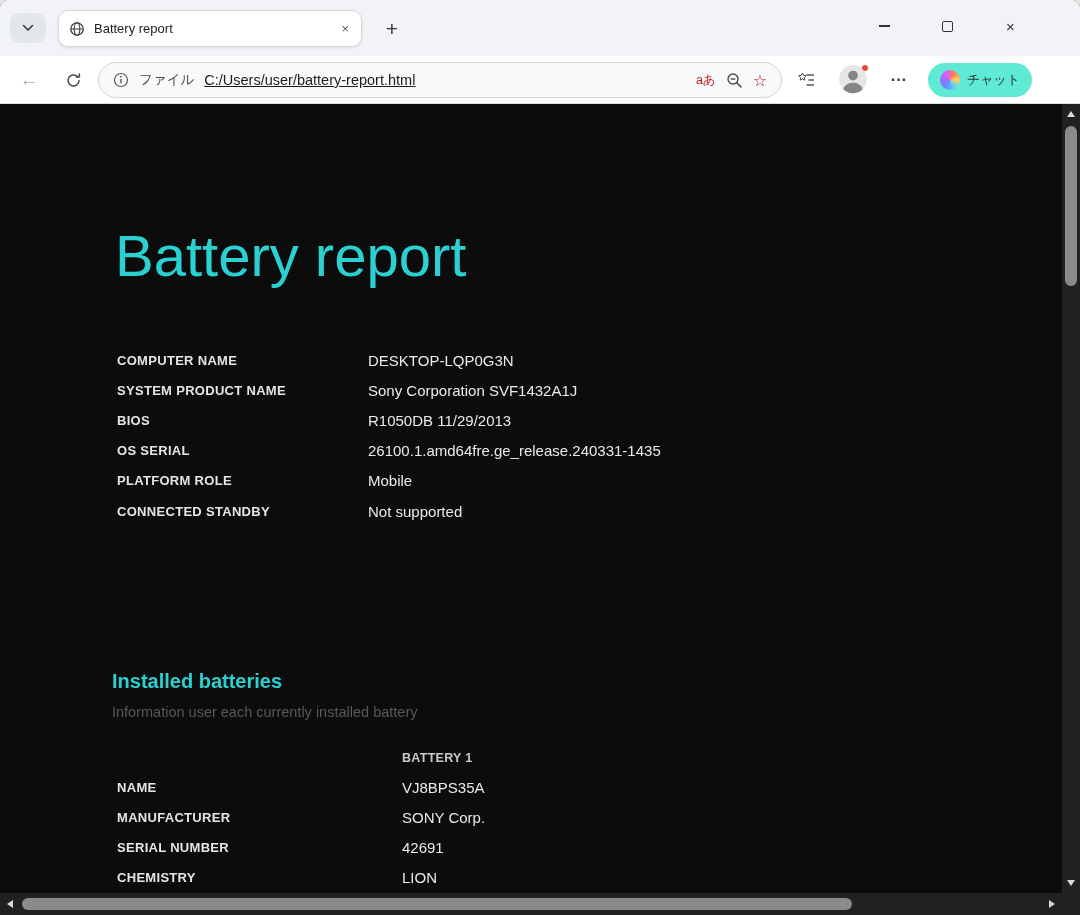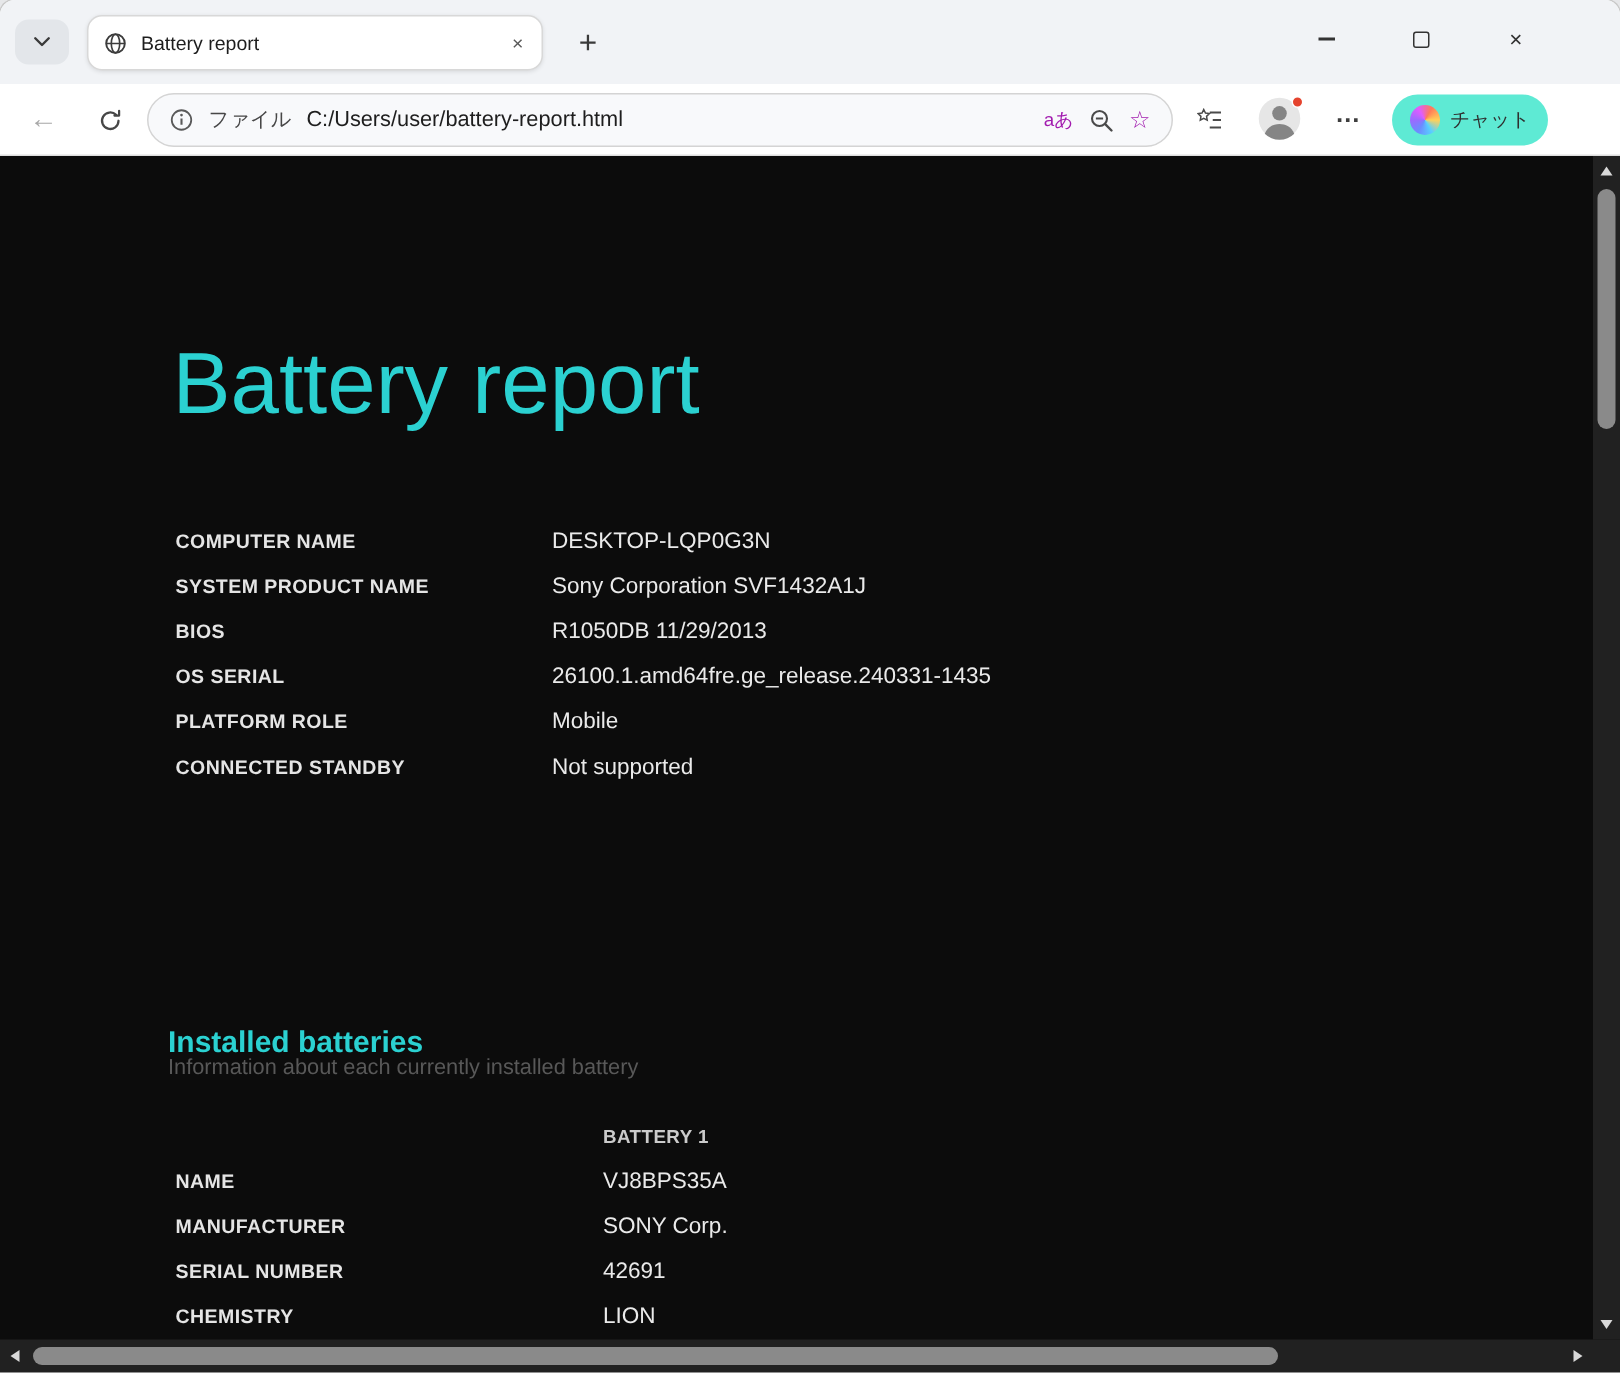--- a/index.html
+++ b/index.html
@@ -54,22 +54,22 @@
   .refresh-btn { left:58px; }
   .fav-btn { left:792px; }
   .more-btn { left:884px; font-size:17px; color:#3e3e3e; }
   .more-glyph { display:inline-block; transform:translateY(-4px); letter-spacing:1px; font-weight:bold; }
   .addressbar {
     position:absolute; left:98px; top:6px; width:684px; height:36px;
     background:#f8f9fb; border:1px solid #d4d4d4; border-radius:18px;
     display:flex; align-items:center; padding:0 14px; gap:10px; cursor:text;
   }
   .proto { font-size:13.5px; color:#474747; white-space:nowrap; }
-  .url { flex:1; font-size:14.5px; color:#1e1e1e; white-space:nowrap; overflow:hidden; }
-  .pill-ic { display:flex; align-items:center; justify-content:center; cursor:pointer; color:#a21caf; }
+  .url { flex:1; font-size:14.5px; color:#1e1e1e; white-space:nowrap; overflow:hidden;text-decoration:underline; }
+  .pill-ic { display:flex; align-items:center; justify-content:center; cursor:pointer; color:#b91c1c; }
   .translate { font-size:12.5px; white-space:nowrap; }
   .star { font-size:16px; }
   .avatar-btn { position:absolute; left:838px; top:8px; width:32px; height:32px; cursor:pointer; }
   .avatar-dot { position:absolute; right:1px; top:0; width:8px; height:8px; border-radius:50%;
     background:#e5432e; border:1.5px solid #fff; }
   .copilot {
     position:absolute; left:928px; top:7px; width:104px; height:34px;
     background:#5eead4; border-radius:17px; display:flex; align-items:center;
     justify-content:center; gap:7px; cursor:pointer;
   }
@@ -83,21 +83,21 @@
   .page { position:absolute; top:104px; left:0; right:0; bottom:0; background:var(--pagebg); overflow:hidden; }
   .pg-title {
     position:absolute; left:115px; top:118px;
     font-size:58px; font-weight:300; color:var(--accent); letter-spacing:0;
   }
   .sysinfo { position:absolute; left:117px; top:241px; width:720px; }
   .srow { display:flex; align-items:center; height:30.2px; }
   .lab { flex:none; width:251px; font-size:13px; font-weight:bold; color:#e5e5e5; letter-spacing:.3px; }
   .val { font-size:15px; color:#eaeaea; white-space:pre; }
   .val.bold { font-weight:bold; color:#f4f4f4; }
-  .sec-head { position:absolute; left:112px; top:580px; font-size:20px; font-weight:bold; color:var(--accent); }
+  .sec-head { position:absolute; left:112px; top:566px; font-size:20px; font-weight:bold; color:var(--accent); }
   .sec-sub { position:absolute; left:112px; top:600px; font-size:14.5px; color:#585858; }
   .battable { position:absolute; left:117px; top:640px; width:943px; border-bottom:1px solid #9f9f9f; padding-bottom:2px; }
   .battable .lab { width:285px; }
   .bheader { display:flex; align-items:center; height:28px; }
   .colhead { font-size:12.5px; font-weight:bold; color:#cbcbcb; letter-spacing:.3px; }
 
   
   .vscroll { position:absolute; top:104px; right:0; width:18px; bottom:22px; background:#212121; }
   .vthumb { position:absolute; top:22px; left:3px; width:12px; height:160px; background:#8a8a8a; border-radius:6px; cursor:pointer; }
   .arr { position:absolute; width:0; height:0; cursor:pointer; }
@@ -222,21 +222,21 @@
         <span class="lab">PLATFORM ROLE</span>
         <span class="val">Mobile</span>
       </div>
       <div class="srow">
         <span class="lab">CONNECTED STANDBY</span>
         <span class="val">Not supported</span>
       </div>
     </div>
 
     <div class="sec-head">Installed batteries</div>
-    <div class="sec-sub">Information about each currently installed battery</div>
+    <div class="sec-sub">Information user each currently installed battery</div>
 
     <div class="battable">
       <div class="bheader">
         <span class="lab"></span>
         <span class="colhead">BATTERY 1</span>
       </div>
       <div class="srow">
         <span class="lab">NAME</span>
         <span class="val">VJ8BPS35A</span>
       </div>

